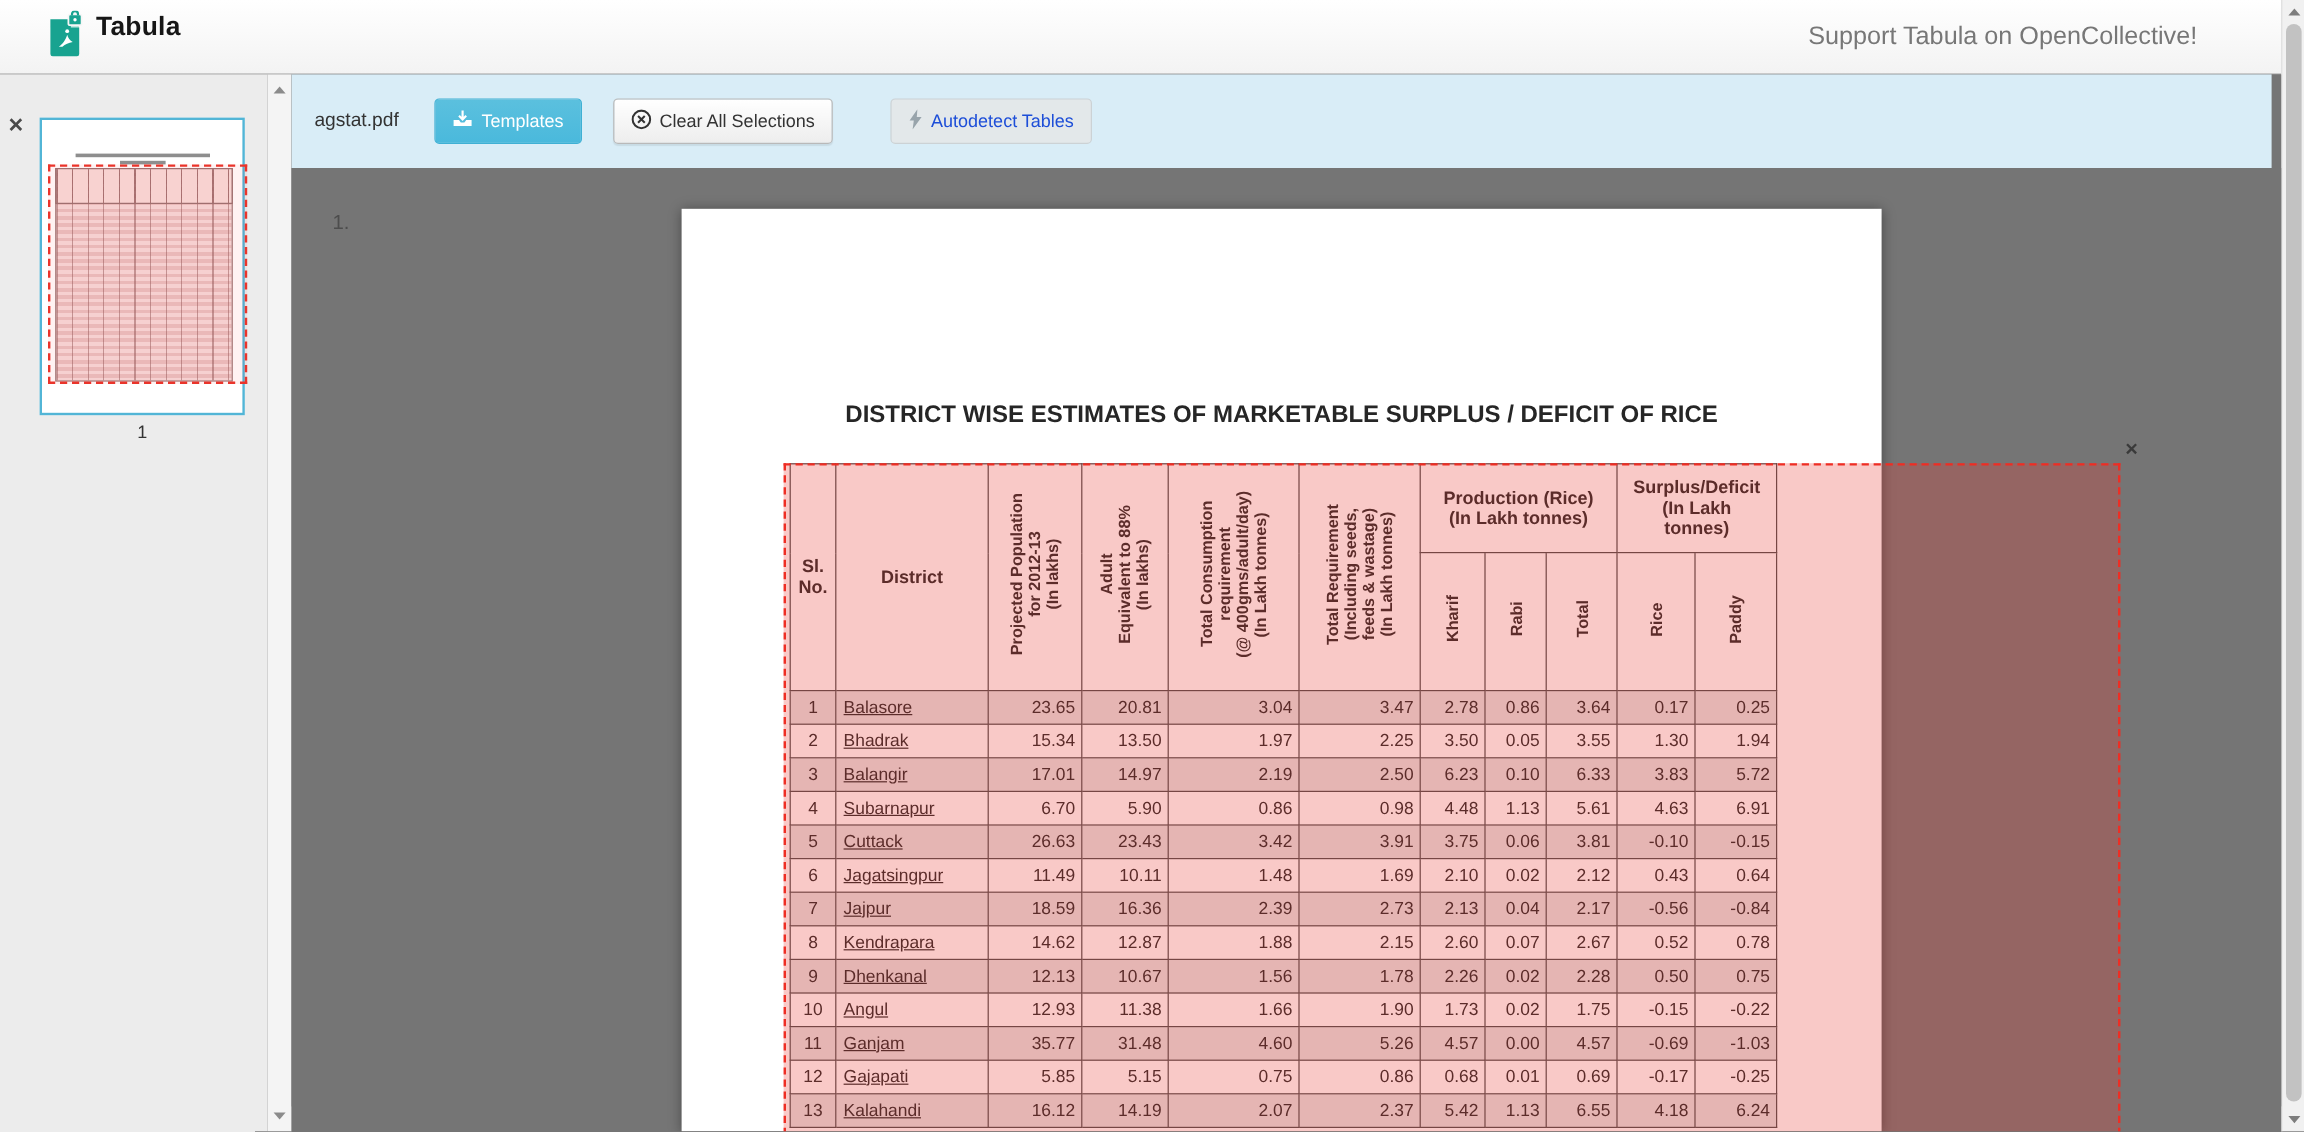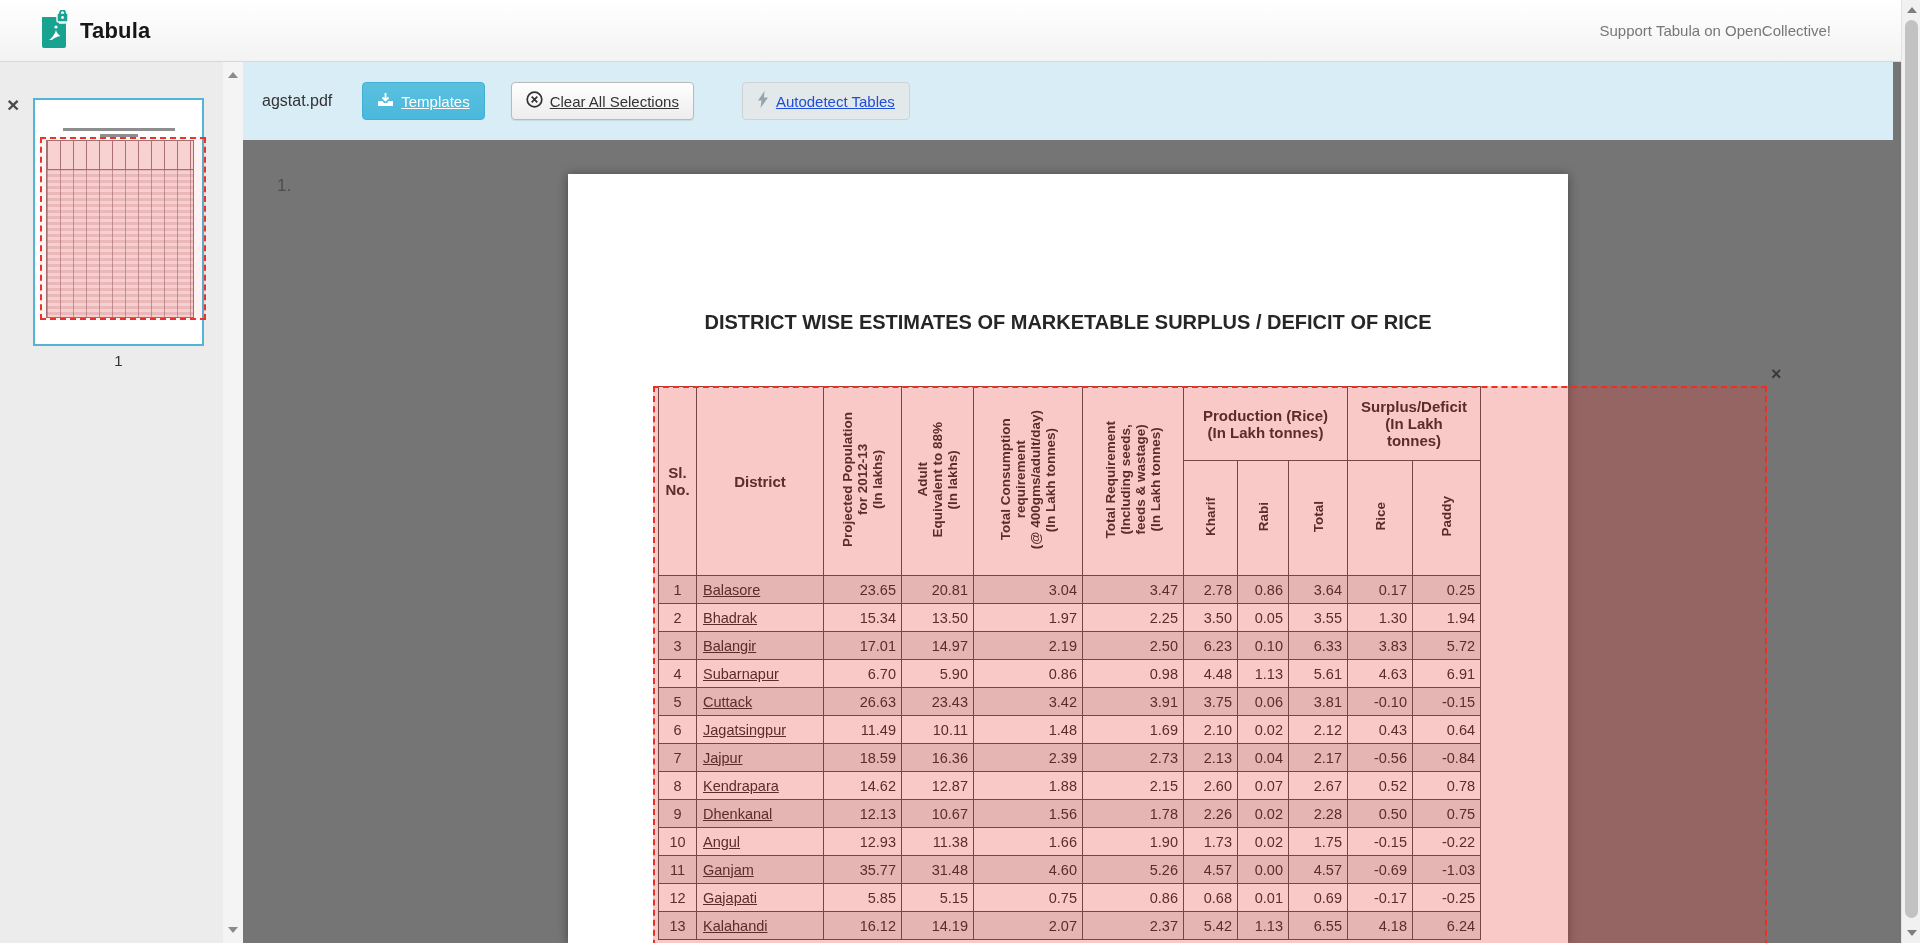--- a/index.html
+++ b/index.html
@@ -3,25 +3,25 @@
 <meta charset="utf-8">
 <style>
   * { margin:0; padding:0; box-sizing:border-box; }
   html,body { width:1920px; height:943px; overflow:hidden; font-family:"Liberation Sans",sans-serif; background:#757575; }
   #stage { position:relative; width:1920px; height:943px; }
 
   
   #navbar { position:absolute; left:0; top:0; width:1901px; height:62px;
             background:linear-gradient(180deg,#ffffff,#f3f3f3); border-bottom:1px solid #d7d7d7;
             display:flex; align-items:center; }
-  .brand { display:flex; align-items:center; gap:10px; margin-left:40px; text-decoration:none; cursor:pointer; }
+  .brand { display:flex; align-items:flex-start; gap:10px; margin-left:40px; text-decoration:none; cursor:pointer; }
   .brand-name { font-size:22px; font-weight:bold; color:#161616; letter-spacing:.2px; }
   #nav-links { display:flex; list-style:none; margin-left:30px; }
   #nav-links li { padding:0 17px; font-size:15px; color:#777; cursor:pointer; }
-  #support { position:absolute; right:70px; font-size:15px; color:#777; cursor:pointer; text-decoration:none; }
+  #support { position:absolute; right:70px; font-size:21px; color:#777; cursor:pointer; text-decoration:none; }
 
   
   #page-scrollbar { position:absolute; right:0; top:0; width:19px; height:943px; background:#f1f1f1; border-left:1px solid #e2e2e2; }
   #page-scrollbar .thumb { position:absolute; left:3px; top:20px; width:13px; height:898px; background:#c2c2c2; border-radius:7px; }
   .arr { width:0; height:0; position:absolute; left:5px; }
   .arr.up    { border-left:5px solid transparent; border-right:5px solid transparent; border-bottom:6px solid #7d7d7d; top:7px; }
   .arr.down  { border-left:5px solid transparent; border-right:5px solid transparent; border-top:6px solid #7d7d7d; bottom:7px; }
 
   
   #sidebar { position:absolute; left:0; top:62px; width:223px; height:881px; background:#ececec; }
@@ -46,34 +46,34 @@
   #side-scrollbar .arr { left:5px; }
   #side-scrollbar .arr.up { top:10px; border-bottom-color:#8b8b8b; }
   #side-scrollbar .arr.down { bottom:10px; border-top-color:#8b8b8b; }
 
   
   #main { position:absolute; left:243px; top:62px; width:1658px; height:860px; background:#757575; }
   #toolbar { position:absolute; left:0; top:0; width:1650px; height:78px; background:#d9edf7;
              display:flex; align-items:center; padding-left:19px; }
   #filename { font-size:16px; color:#333; margin-right:30px; }
   .btn { display:inline-flex; align-items:center; gap:7px; font-size:15px; padding:0 14px; height:38px;
-         border-radius:4px; border:1px solid; cursor:pointer; white-space:nowrap;text-decoration:underline; }
+         border-radius:4px; border:1px solid; cursor:pointer; white-space:nowrap; }
   .btn-info    { background:linear-gradient(180deg,#5bc0de,#4ab9dc); border-color:#3fb0d4; color:#fff; margin-right:26px; }
   .btn-default { background:linear-gradient(180deg,#ffffff,#ededed); border-color:#b9b9b9; color:#333; margin-right:48px;
                  box-shadow:0 1px 1px rgba(0,0,0,.08); }
   .btn-disabled{ background:#e3e8ea; border-color:#ccd2d5; color:#1d4ed8; cursor:default; }
   .btn-success { position:absolute; right:41px; top:20px; background:linear-gradient(180deg,#5cb85c,#4aa94a);
                  border-color:#46a046; color:#fff; }
 
   
   #docarea { position:absolute; left:0; top:78px; width:1658px; height:803px; background:#757575; overflow:hidden; }
   #page-marker { position:absolute; left:34px; top:36px; font-size:17px; color:#4d4d4d; }
   #pdfpage { position:absolute; left:325px; top:34px; width:1000px; height:769px; background:#ffffff;
              box-shadow:0 1px 10px rgba(0,0,0,.4); overflow:hidden; }
-  #pdftitle { position:absolute; left:0; top:137px; width:100%; text-align:center;
+  #pdftitle { position:absolute; left:0; top:161px; width:100%; text-align:center;
               font-size:20px; font-weight:bold; color:#262626; line-height:22px; }
 
   
   #rice-table { position:absolute; left:90px; top:212px; width:822px; border-collapse:collapse; table-layout:fixed; }
   #rice-table th, #rice-table td { border:1px solid #4a4a4a; color:#262626; }
   #rice-table th { white-space:pre-line; text-align:center; vertical-align:middle; font-size:15px; font-weight:bold; background:#fff; }
   tr.h1 { height:74px; } tr.h2 { height:115px; }
   .vh { writing-mode:vertical-rl; transform:rotate(180deg); white-space:pre-line;
         font-size:13.5px; font-weight:bold; line-height:15px; display:inline-block; }
   #rice-table td { height:28px; font-size:14.5px; background:#fff; }

